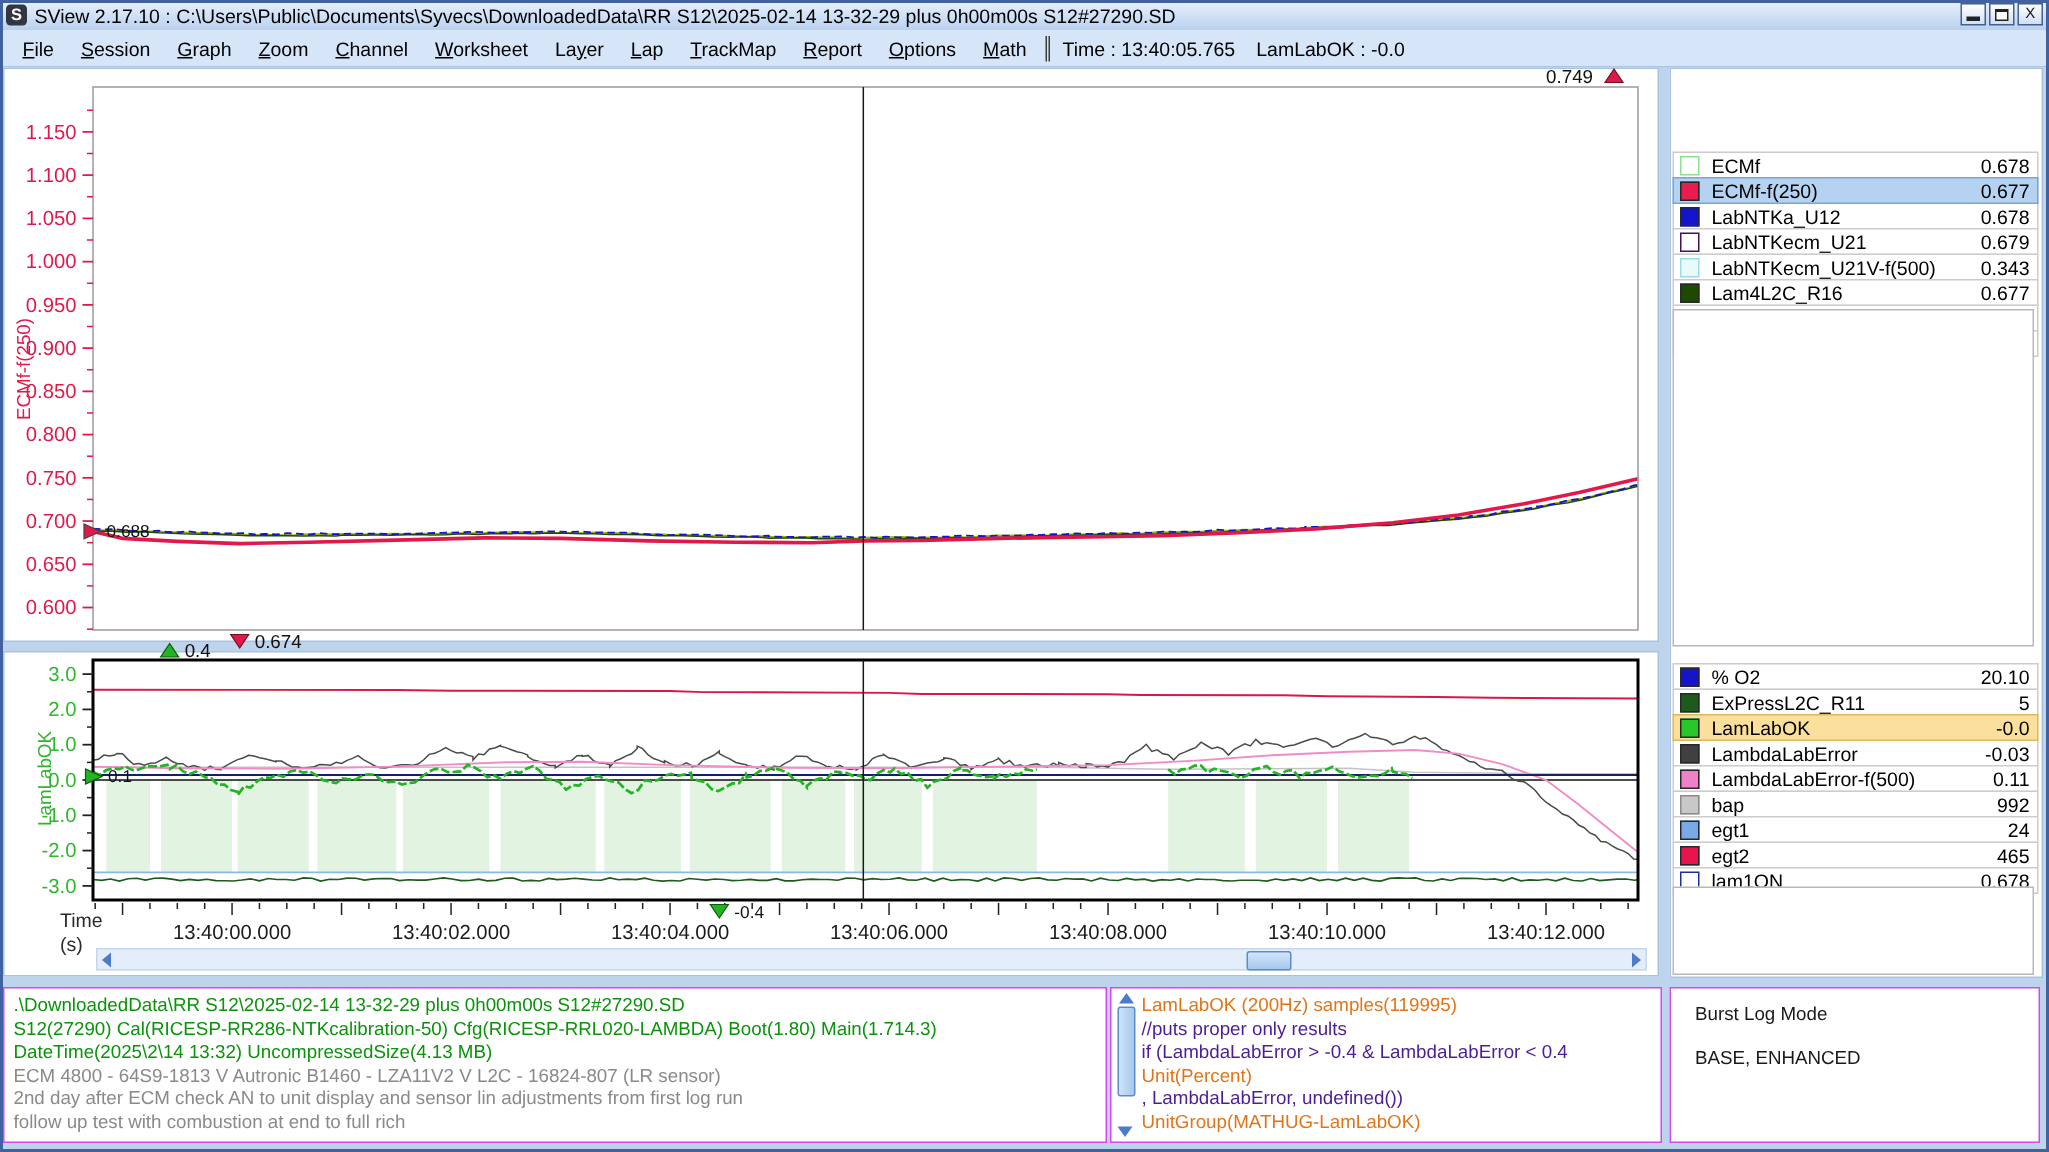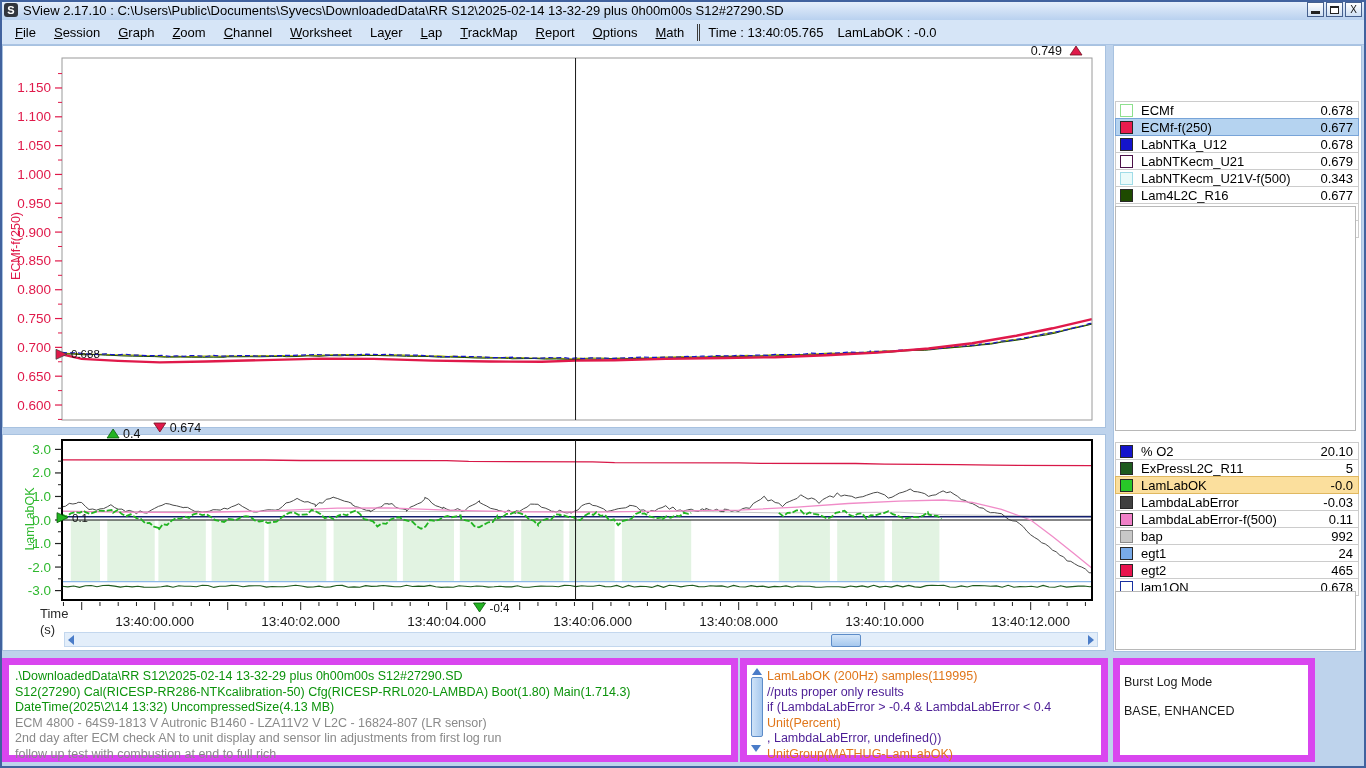--- a/index.html
+++ b/index.html
@@ -50,25 +50,25 @@
   .ch-row{height:16px;display:flex;align-items:center;border:1px solid #cccccc;margin-top:-1px;
     padding:0 5px 0 4px;box-sizing:content-box;background:#fff;}
   .ch-row.sel-blue{background:#b5d3f0;border-color:#78a4d8;position:relative;z-index:2;}
   .ch-row.sel-orange{background:#fbdf9d;border-color:#e0b860;position:relative;z-index:2;}
   .swatch{width:13px;height:13px;border:1px solid #282828;box-sizing:border-box;margin-right:8px;flex:none;}
   .ch-name{font-size:13px;color:#000;flex:1;white-space:nowrap;overflow:hidden;}
   .ch-val{font-size:13px;color:#000;text-align:right;white-space:nowrap;}
   .empty-box{position:absolute;left:1px;right:5px;border:1px solid #b8b8b8;background:#fff;}
   #empty-top{top:160px;height:223px;} #empty-bottom{top:545px;height:57px;}
   
-  .foot-box{position:absolute;top:658px;height:104px;background:#fff;border:7px solid #d946ef;
+  .foot-box{position:absolute;top:658px;height:104px;background:#fff;border:1px solid #d946ef;
     box-sizing:border-box;z-index:5;}
   #foot-left{left:2px;width:736px;padding:4px 6px;}
   #foot-mid{left:740px;width:368px;}
-  #foot-right{left:1113px;width:202px;padding:10px 4px;}
+  #foot-right{left:1113px;width:247px;padding:10px 16px;}
   .foot-line{font-size:12.5px;line-height:15.5px;white-space:nowrap;}
   .c-green{color:#0c930c;} .c-gray{color:#8a8a8a;}
   .c-orange{color:#e0761a;} .c-red{color:#4c1d95;}
   #code-lines{position:absolute;left:20px;top:4px;right:4px;}
   #code-scroll{position:absolute;left:3px;top:3px;bottom:3px;width:13px;}
   .tri-up{width:0;height:0;border-left:5px solid transparent;border-right:5px solid transparent;
     border-bottom:7px solid #4a7cc8;margin:0 auto;}
   .tri-down{position:absolute;bottom:0;left:1px;width:0;height:0;border-left:5px solid transparent;
     border-right:5px solid transparent;border-top:7px solid #4a7cc8;}
   #code-thumb{position:absolute;left:1px;top:9px;width:10px;height:58px;

